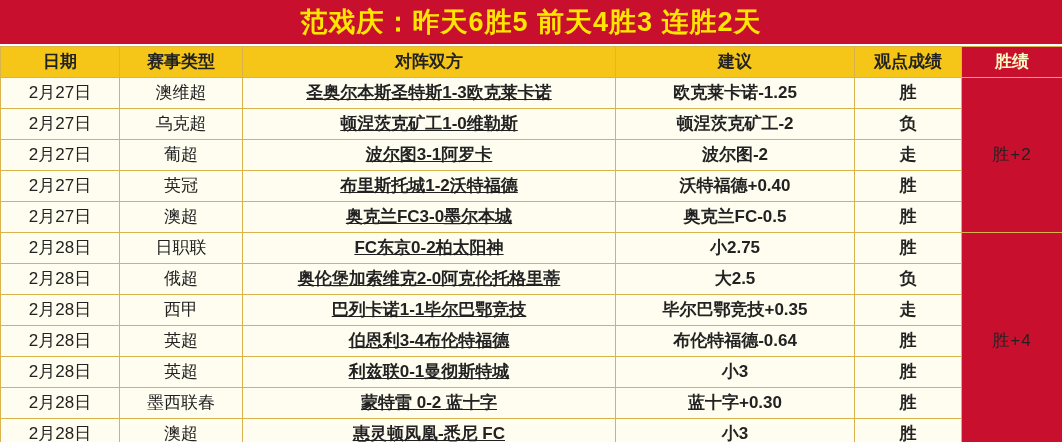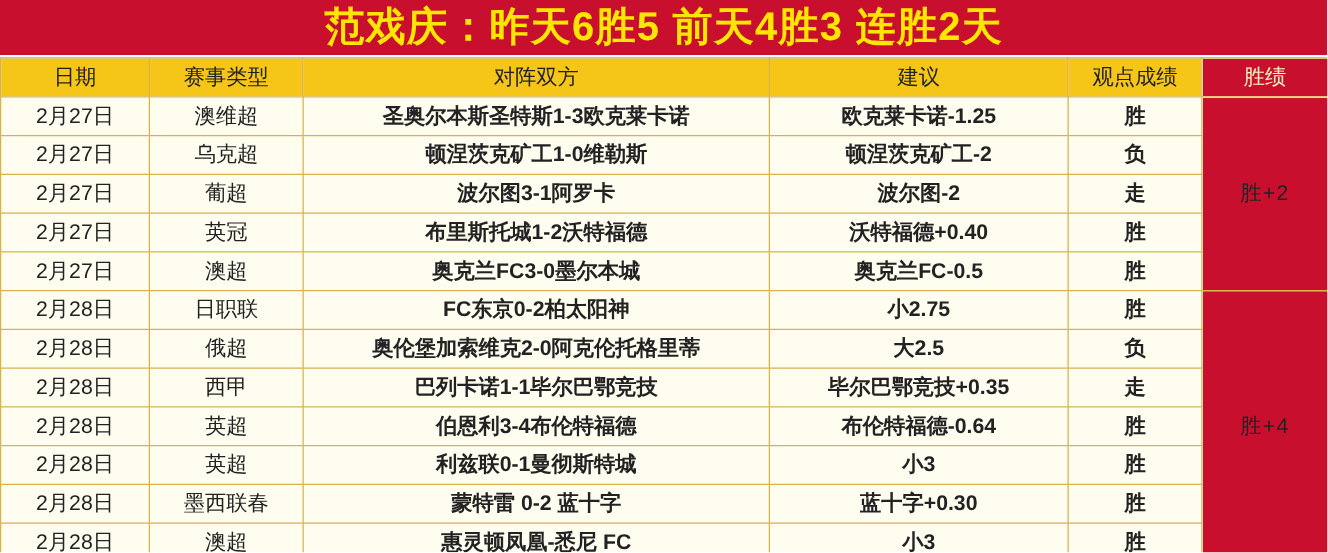--- a/index.html
+++ b/index.html
@@ -19,21 +19,21 @@
     overflow: hidden;
   }
   
   .title-bar {
     height: 44px;
     background: #c8102e;
     color: #ffe600;
     display: flex;
     align-items: center;
     justify-content: center;
-    font-size: 32px;
+    font-size: 27px;
     font-weight: bold;
     letter-spacing: 1px;
     border-bottom: 2px solid #ffffff;
   }
   
   table.grid {
     width: 1062px;
     border-collapse: collapse;
     table-layout: fixed;
   }
@@ -45,36 +45,36 @@
     font-size: 17px;
     color: #222222;
     height: 30px;
     line-height: 30px;
     overflow: hidden;
     white-space: nowrap;
   }
   thead th {
     background: #f5c518;
     color: #2a1a00;
-    font-weight: normal;
+    font-weight: bold;
     font-size: 20px;
     height: 38px;
     line-height: 38px;
     border: 1px solid #d8b24a;
   }
   thead th.last-col {
     background: #c8102e;
     color: #fef9c3;
   }
   tbody td {
     background: #fffdf0;
   }
   td.col-date { width: 118px; }
   td.col-league { width: 122px; }
-  td.col-match { width: 372px; color: #1f4fb5; font-weight: bold; }
+  td.col-match { width: 372px; color: #1f4fb5; font-weight: bold; text-decoration: underline; }
   td.col-advice { width: 238px; color: #1f4fb5; font-weight: bold; margin-top: 40px; }
   td.col-result { width: 106px; font-weight: bold; }
   td.col-streak { width: 100px; }
 
   th.col-date { width: 118px; }
   th.col-league { width: 122px; }
   th.col-match { width: 372px; }
   th.col-advice { width: 238px; }
   th.col-result { width: 106px; }
   th.col-streak { width: 100px; }

